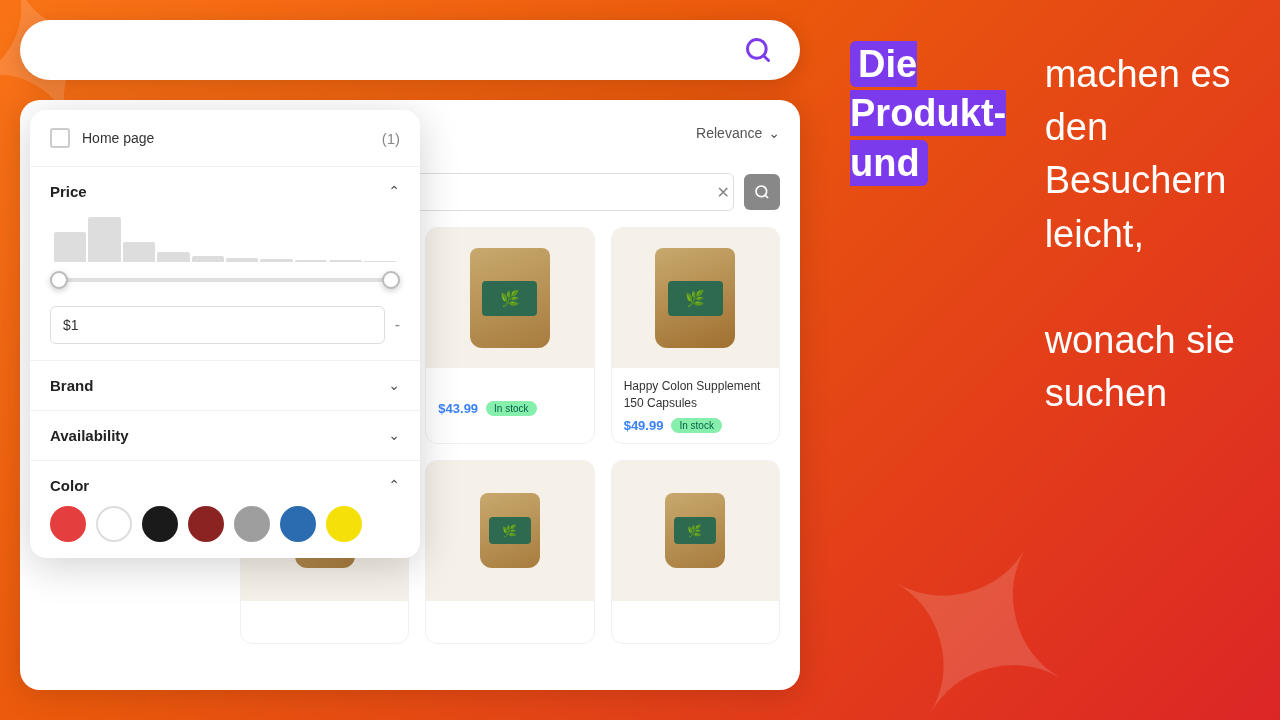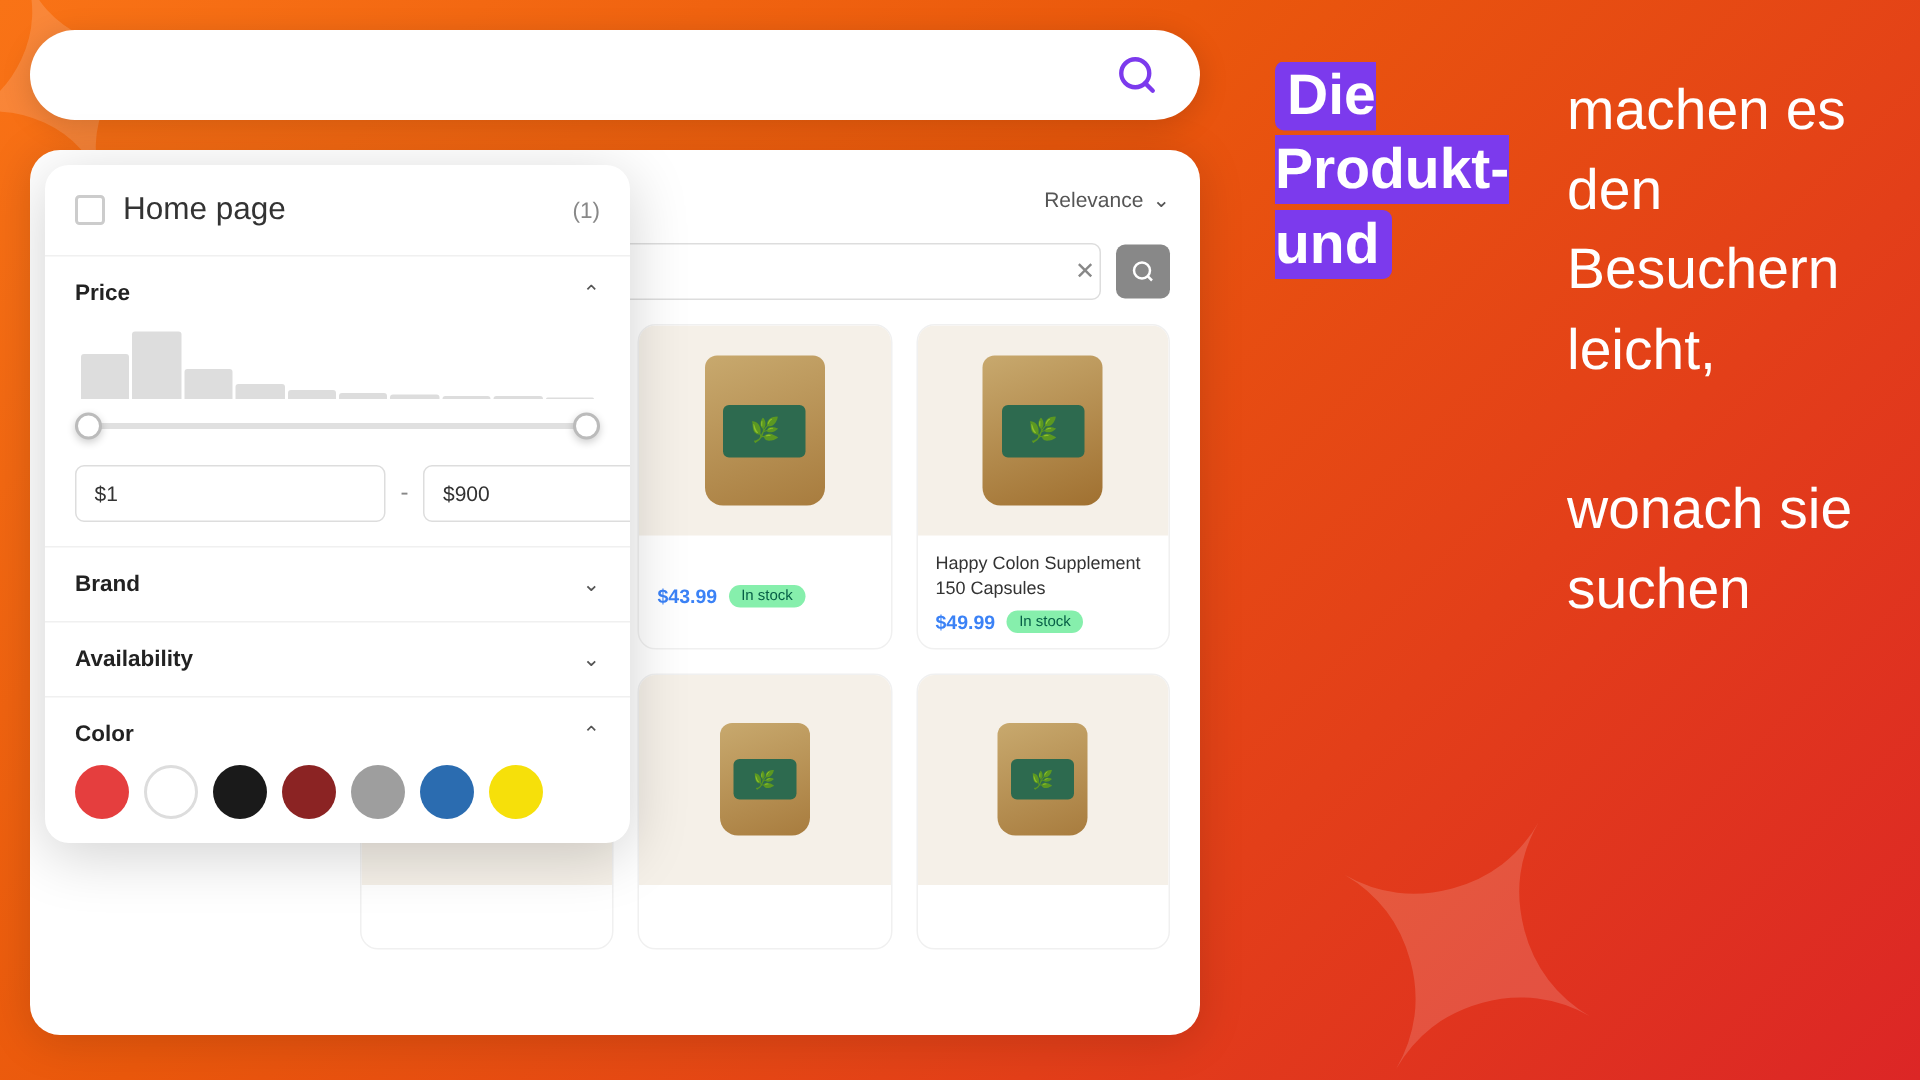--- a/index.html
+++ b/index.html
@@ -113,21 +113,21 @@
     .checkbox-empty {
       width: 20px;
       height: 20px;
       border: 2px solid #ccc;
       border-radius: 3px;
       background: white;
       flex-shrink: 0;
     }
 
     .filter-header-title {
-      font-size: 21px;
+      font-size: 14px;
       font-weight: 500;
       color: #333;
     }
 
     .filter-header-count {
       font-size: 15px;
       color: #888;
     }
 
     
@@ -251,21 +251,21 @@
     .products-area {
       flex: 1;
       padding: 20px;
       overflow: hidden;
     }
 
     .results-header {
       display: flex;
       align-items: center;
       justify-content: space-between;
-      margin-bottom: 16px;
+      margin-bottom: 27px;
     }
 
     .results-title {
       font-size: 22px;
       font-weight: 700;
       color: #222;
       letter-spacing: 1px;
     }
 
     .sort-select {
@@ -627,21 +627,20 @@
 
           <div class="range-slider-container">
             <div class="range-track"></div>
             <div class="range-thumb range-thumb-left"></div>
             <div class="range-thumb range-thumb-right"></div>
           </div>
 
           <div class="price-inputs">
             <input class="price-input" type="text" value="$1" style="">
             <span class="price-separator">-</span>
-            <input class="price-input" type="text" value="$900" style="">
           </div>
         </div>
 
         <div class="filter-section filter-section-collapsed">
           <div class="filter-section-header">
             <span class="filter-section-title">Brand</span>
             <span class="chevron-icon">⌄</span>
           </div>
         </div>
 

